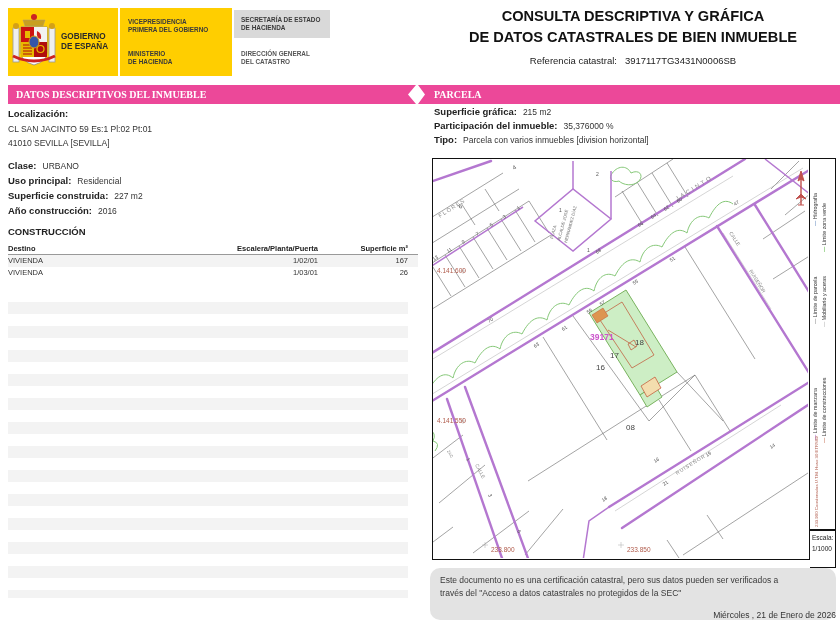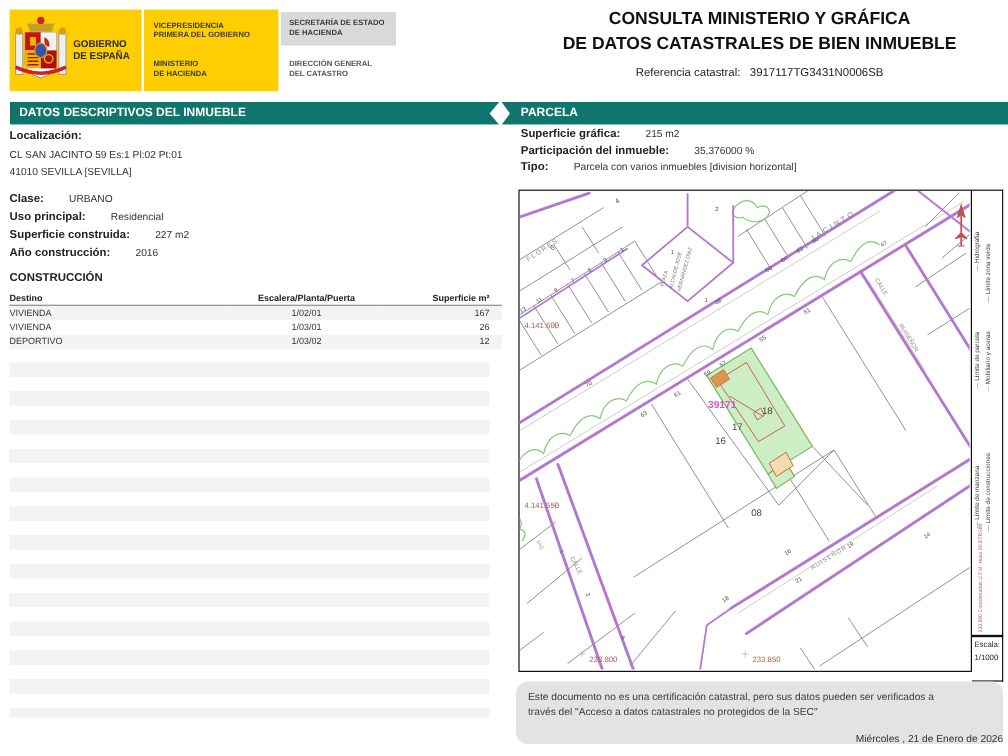--- a/index.html
+++ b/index.html
@@ -8,32 +8,32 @@
   .abs{position:absolute;}
   .b{font-weight:normal;}
   
   .ycell{background:#FFCE00;}
   .mintxt{font-size:6.4px;font-weight:bold;color:#3a3a3a;line-height:8px;}
   .gobtxt{font-size:8.2px;font-weight:bold;color:#2a2a2a;line-height:10px;}
   .graycell{background:#D9D9D9;}
   .title1{font-size:14.6px;font-weight:bold;color:#111;text-align:center;width:406px;}
   .refrow{width:406px;text-align:center;font-size:9.5px;color:#222;}
   
-  .bar{background:#0f766e;color:#fff;font-size:10px;font-weight:bold;line-height:19px;height:19px;}
+  .bar{background:#ec4899;color:#fff;font-size:10px;font-weight:bold;line-height:19px;height:19px;font-family:Liberation Serif, serif;}
   .barL{clip-path:polygon(0 0,100% 0,calc(100% - 8px) 50%,100% 100%,0 100%);padding-left:8px;width:400px;}
   .barR{clip-path:polygon(0 0,100% 0,100% 100%,0 100%,7px 50%);padding-left:16px;width:418px;}
   
   .lab{font-size:9.5px;font-weight:bold;color:#222;}
   .val{font-size:8.5px;color:#333;}
-  .inline{display:flex;align-items:baseline;gap:21px;white-space:nowrap;}
+  .inline{display:flex;align-items:baseline;gap:6px;white-space:nowrap;}
   table.ctab{border-collapse:collapse;table-layout:fixed;width:400px;}
   table.ctab th{font-size:7.5px;font-weight:bold;color:#222;border-bottom:1px solid #999;height:12px;padding:0;}
   table.ctab td{font-size:7.5px;color:#333;height:12px;padding:0;line-height:12px;}
   table.ctab .c1{text-align:left;width:185px;}
-  table.ctab .c2{text-align:center;width:125px;margin-top:12px;}
+  table.ctab .c2{text-align:right;width:125px;margin-top:12px;}
   table.ctab .c3{text-align:right;width:90px;padding-right:10px;}
   table.ctab tbody tr:nth-child(odd){background:#f3f3f3;}
   .filler{background:repeating-linear-gradient(to bottom,#f3f3f3 0 12px,#ffffff 12px 24px);}
   
   .mapbox{border:1.5px solid #111;box-sizing:border-box;background:#fff;}
   .legendbox{border:1.5px solid #111;border-left:none;box-sizing:border-box;background:#fff;}
   .escalabox{border:1.5px solid #111;border-left:none;box-sizing:border-box;background:#fff;font-size:6.5px;color:#222;}
   .rot{position:absolute;transform-origin:0 0;transform:rotate(-90deg);white-space:nowrap;
        font-size:5.3px;color:#333;}
   .rot .dash{font-weight:bold;}
@@ -102,21 +102,21 @@
         <div>DE HACIENDA</div>
       </div>
     </div>
     <div class="abs mintxt" style="left:7px;top:42px;color:#555;">
       <div>DIRECCIÓN GENERAL</div>
       <div>DEL CATASTRO</div>
     </div>
   </div>
 </div>
 
-<div class="abs title1" style="left:430px;top:8px;">CONSULTA MINISTERIO Y GRÁFICA</div>
+<div class="abs title1" style="left:430px;top:8px;">CONSULTA DESCRIPTIVA Y GRÁFICA</div>
 <div class="abs title1" style="left:430px;top:29px;">DE DATOS CATASTRALES DE BIEN INMUEBLE</div>
 <div class="abs refrow" style="left:430px;top:55px;">
   <span class="b">Referencia catastral:</span>&nbsp;&nbsp;
   <span>3917117TG3431N0006SB</span>
 </div>
 
 <div class="abs bar barL" style="left:8px;top:85px;">DATOS DESCRIPTIVOS DEL INMUEBLE</div>
 <div class="abs bar barR" style="left:418px;top:85px;">PARCELA</div>
 
 <div class="abs lab" style="left:8px;top:108px;">Localización:</div>
@@ -153,25 +153,20 @@
   <tbody>
     <tr>
       <td class="c1">VIVIENDA</td>
       <td class="c2">1/02/01</td>
       <td class="c3">167</td>
     </tr>
     <tr>
       <td class="c1">VIVIENDA</td>
       <td class="c2">1/03/01</td>
       <td class="c3">26</td>
-    </tr>
-    <tr>
-      <td class="c1">DEPORTIVO</td>
-      <td class="c2">1/03/02</td>
-      <td class="c3">12</td>
     </tr>
   </tbody>
 </table>
 <div class="abs filler" style="left:8px;top:302px;width:400px;height:296px;"></div>
 
 <div class="abs inline" style="left:434px;top:106px;">
   <span class="lab">Superficie gráfica:</span>
   <span class="val">215 m2</span>
 </div>
 <div class="abs inline" style="left:434px;top:120px;">

